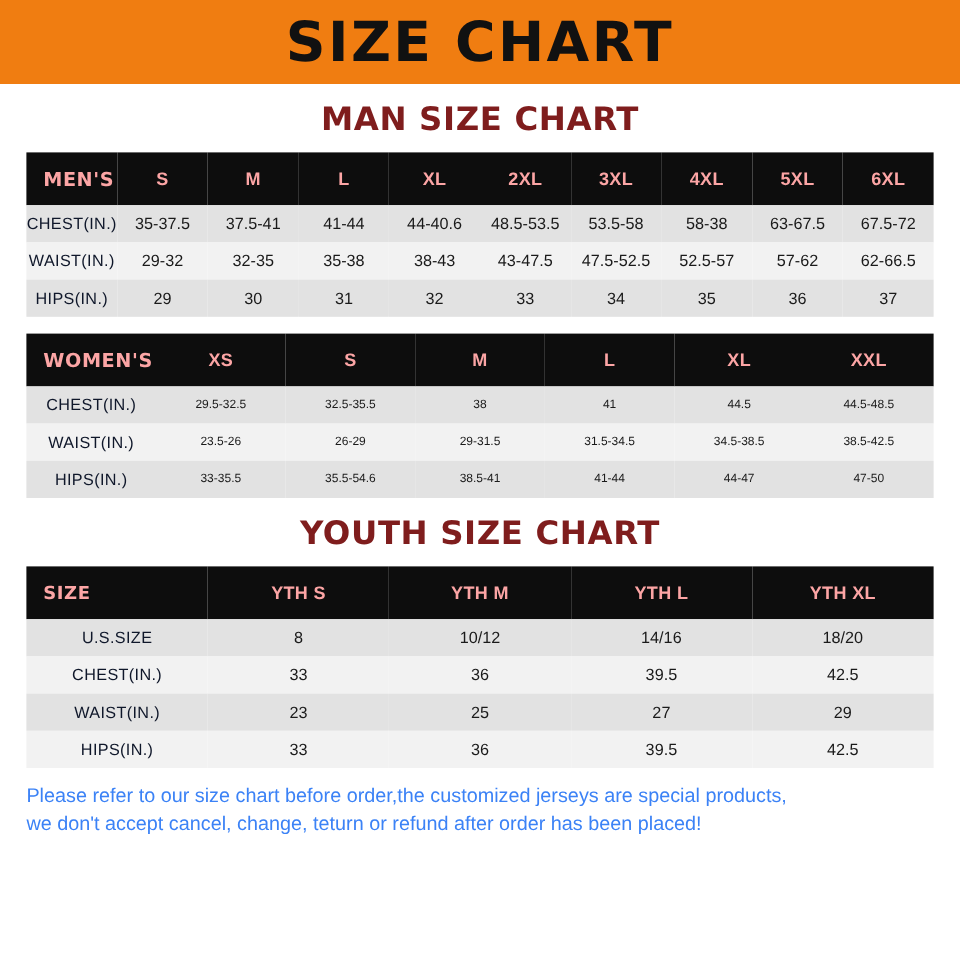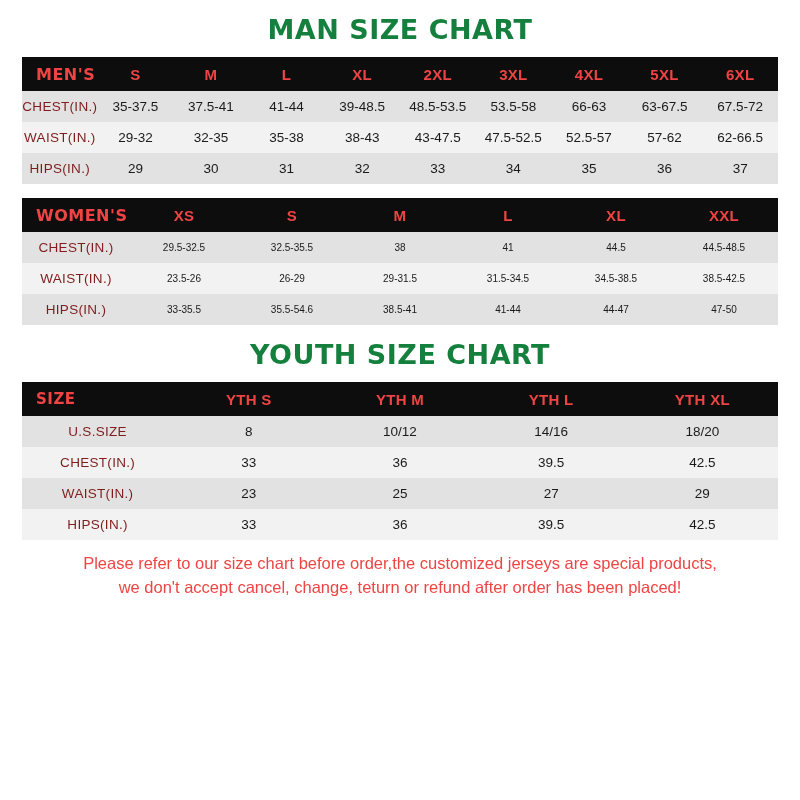--- a/index.html
+++ b/index.html
@@ -42,89 +42,91 @@
     box-sizing: border-box;
   }
   .section {
     margin-top: 14px;
   }
   .section-title {
     text-align: center;
     font-family: "DejaVu Sans", sans-serif;
     font-weight: bold;
     font-size: 27px;
-    color: #15803d;
+    color: #7f1d1d;
     margin: 0 0 12px 0;
     letter-spacing: 0.5px;
   }
   table.size-table {
     width: 100%;
     border-collapse: collapse;
     table-layout: fixed;
   }
   table.size-table th,
   table.size-table td {
     text-align: center;
     font-size: 13.5px;
     color: #1a1a1a;
     padding: 0;
     height: 31px;
     vertical-align: middle;
     font-family: "Liberation Sans", sans-serif;
   }
   table.size-table thead th {
     background: #0d0d0d;
-    color: #ef4444;
+    color: #fca5a5;
     font-weight: bold;
     font-size: 15px;
-    height: 34px;
+    height: 44px;
     letter-spacing: 0.3px;
   }
   table.size-table thead th.corner {
     text-align: left;
     padding-left: 14px;
     font-family: "DejaVu Sans", sans-serif;
     font-size: 16px;
     letter-spacing: 0.5px;
   }
   table.size-table tbody tr:nth-child(odd) {
     background: #e2e2e2;
   }
   table.size-table tbody tr:nth-child(even) {
     background: #f2f2f2;
   }
   table.size-table tbody td.rowlabel {
     font-weight: normal;
     font-size: 13.5px;
-    color: #7f1d1d;
+    color: #0f172a;
     text-align: center;
     letter-spacing: 0.3px;
   }
   
   .women table.size-table td {
     font-size: 10px;
   }
   .youth table.size-table thead th {
     font-size: 15px;
   }
   .notice {
     margin: 12px 22px 0 22px;
-    color: #ef4444;
+    color: #3b82f6;
     font-size: 16.5px;
     line-height: 1.45;
     font-family: "Liberation Sans", sans-serif;
-    text-align: center;
   }
   .notice div { white-space: nowrap; }
 </style>
 </head>
 <body>
 
 <div class="page">
 
+  <div class="banner">
+    <h1 class="banner-title">SIZE CHART</h1>
+  </div>
 
   <div class="content">
 
     <div class="section men">
       <h2 class="section-title">MAN SIZE CHART</h2>
       <table class="size-table">
         <thead>
           <tr>
             <th class="corner">MEN'S</th>
             <th>S</th>
@@ -137,24 +139,24 @@
             <th>5XL</th>
             <th>6XL</th>
           </tr>
         </thead>
         <tbody>
           <tr>
             <td class="rowlabel">CHEST(IN.)</td>
             <td>35-37.5</td>
             <td>37.5-41</td>
             <td>41-44</td>
-            <td>39-48.5</td>
+            <td>44-40.6</td>
             <td>48.5-53.5</td>
             <td>53.5-58</td>
-            <td>66-63</td>
+            <td>58-38</td>
             <td>63-67.5</td>
             <td>67.5-72</td>
           </tr>
           <tr>
             <td class="rowlabel">WAIST(IN.)</td>
             <td>29-32</td>
             <td>32-35</td>
             <td>35-38</td>
             <td>38-43</td>
             <td>43-47.5</td>

